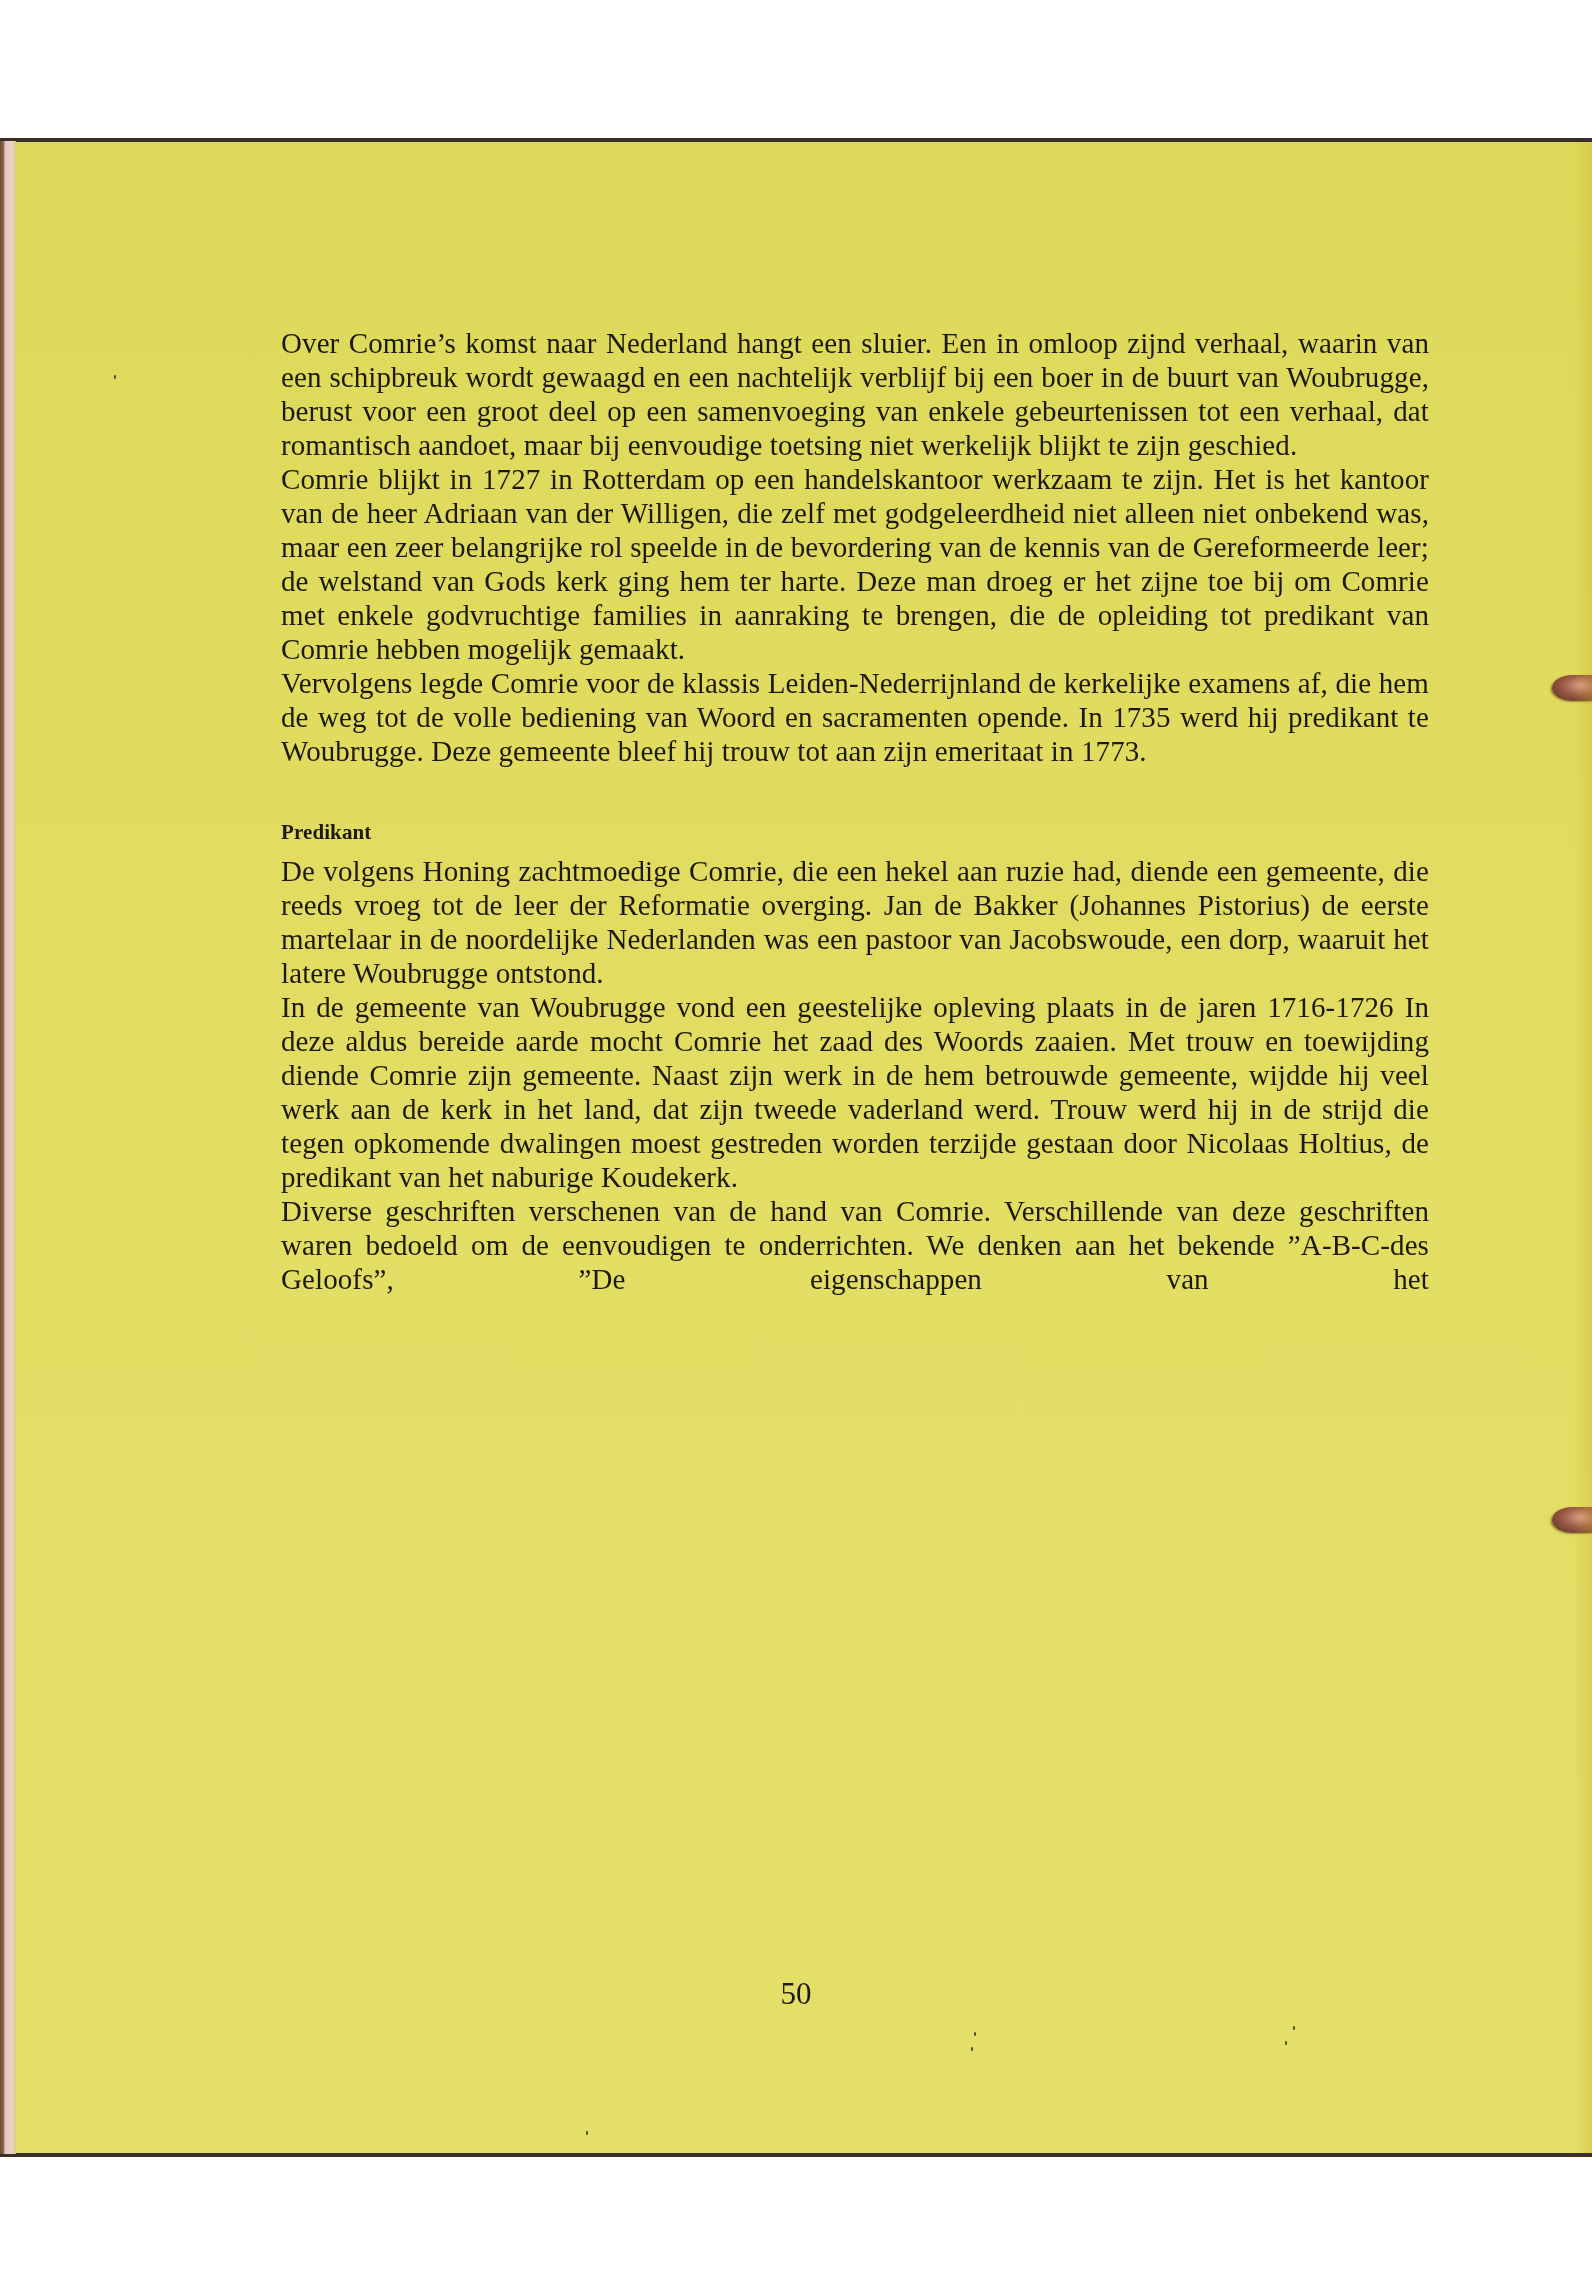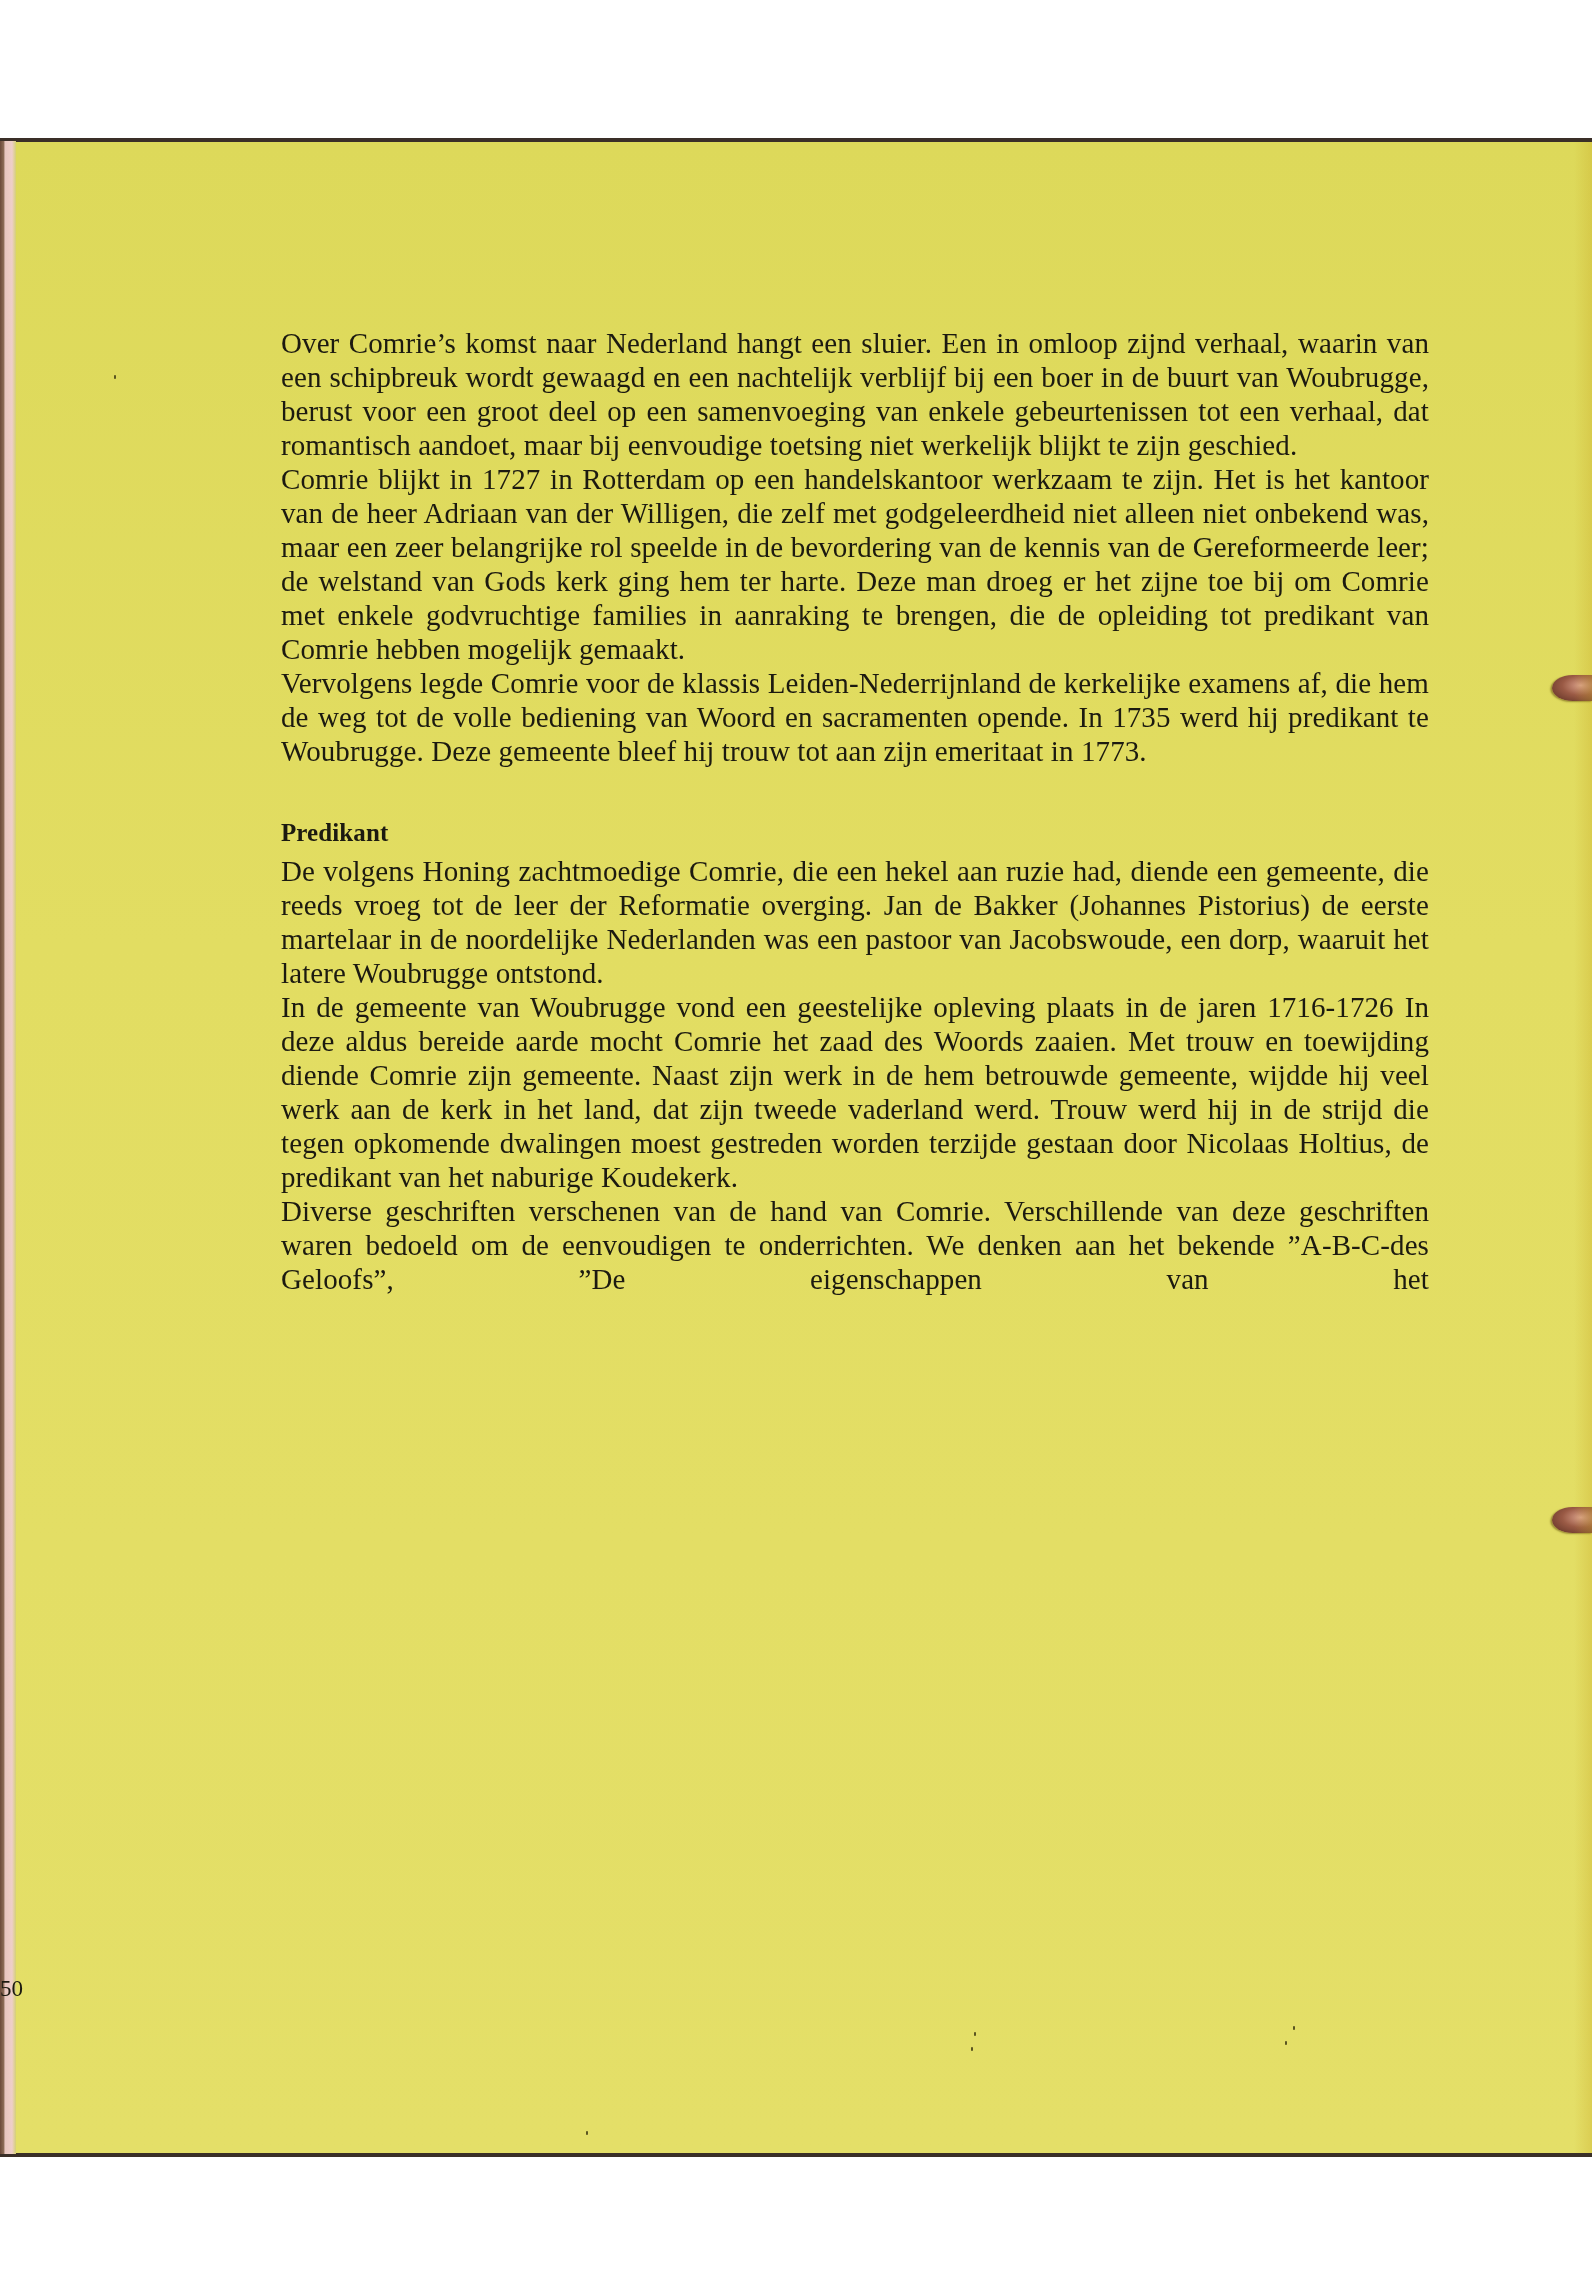--- a/index.html
+++ b/index.html
@@ -69,36 +69,36 @@
       color: #1c1a10;
       text-align: justify;
       letter-spacing: 0.1px;
     }
     .para {
       margin: 0;
     }
     .heading {
       font-family: "Liberation Serif", "DejaVu Serif", serif;
       font-weight: bold;
-      font-size: 25px;
+      font-size: 21px;
       line-height: 35px;
       margin: 0;
       color: #1c1a10;
     }
     .heading.h-predikant { margin-top: 47px; margin-bottom: 3.5px; }
     .heading.h-schrijver { margin-top: 66px; margin-bottom: 3.5px; }
 
     .page-number {
       position: absolute;
       left: 0;
       width: 1592px;
       top: 1976px;
-      text-align: left;
+      text-align: center;
       font-family: "Liberation Serif", "DejaVu Serif", serif;
-      font-size: 23px;
+      font-size: 31px;
       color: #1c1a10;
     }
     .speck {
       position: absolute;
       width: 2.6px;
       height: 4.3px;
       background: #5a5520;
       border-radius: 0.9px;
     }
   </style>

